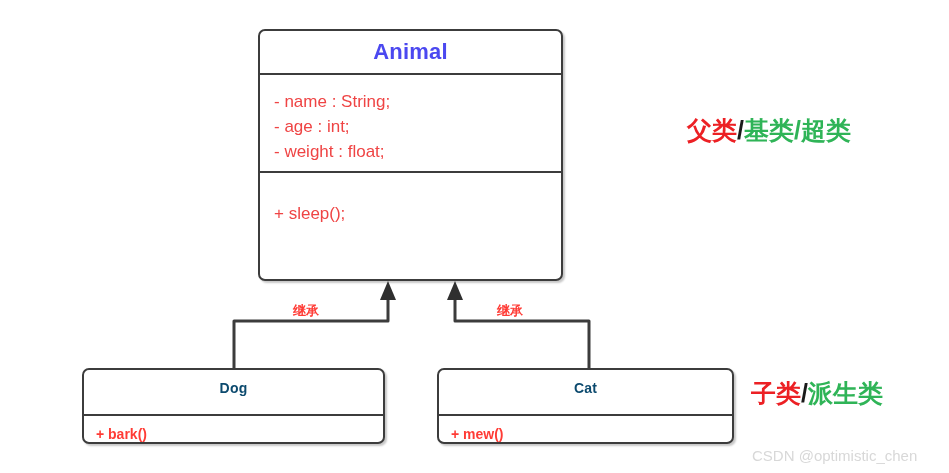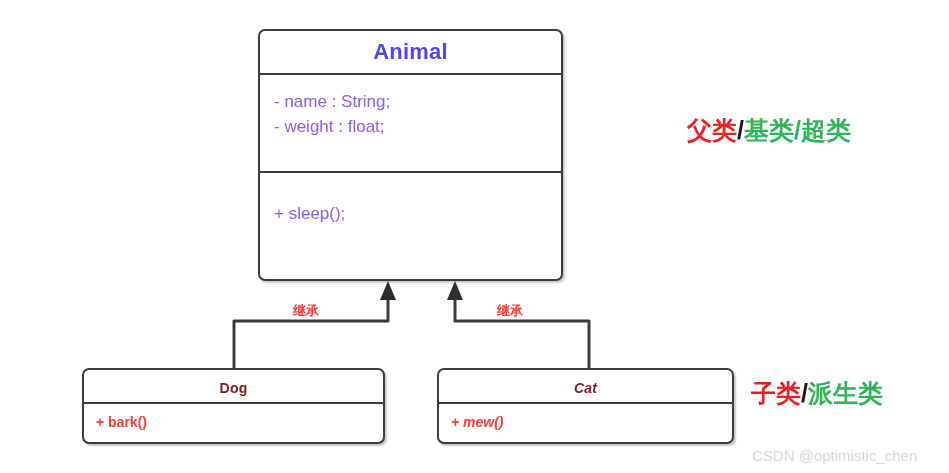--- a/index.html
+++ b/index.html
@@ -56,31 +56,31 @@
   }
   #animal-attributes {
     height: 98px;
     padding: 14px 0 0 14px;
   }
   #animal-methods {
     height: 108px;
     padding: 28px 0 0 14px;
   }
   #animal-box .uml-line {
-    color: #8b5cf6;
+    color: #ef4444;
     font-size: 17px;
     line-height: 25px;
   }
 
   
   .child-box .uml-title {
-    color: #7f1d1d;
+    color: #0c4a6e;
     font-size: 14px;
     line-height: 36px;
-    height: 32px;
+    height: 44px;
   }
   .child-box .child-methods {
     height: 28px;
     padding: 0 4px 0 12px;
   }
   .child-box .uml-line {
     color: #ff3b35;
     font-size: 14px;
     font-weight: bold;
     line-height: 36px;
@@ -89,21 +89,20 @@
     left: 82px;
     top: 368px;
     width: 303px;
     height: 76px;
   }
   #cat-box {
     left: 437px;
     top: 368px;
     width: 297px;
     height: 76px;
-    font-style: italic;
   }
 
   
   #connectors {
     position: absolute;
     left: 0;
     top: 0;
     width: 949px;
     height: 473px;
     pointer-events: none;
@@ -165,20 +164,21 @@
     <g>
       <path d="M 589 368 L 589 321 L 455 321 L 455 296" fill="none" stroke="#3c3c3c" stroke-width="3" stroke-linejoin="round" stroke-linecap="butt"></path>
       <polygon points="455,281 447,300 463,300" fill="#2f2f2f"></polygon>
     </g>
   </svg>
 
   <div class="uml-box" id="animal-box">
     <div class="uml-title">Animal</div>
     <div class="uml-section" id="animal-attributes">
       <div class="uml-line">- name : String;</div>
+      <div class="uml-line">- age : int;</div>
       <div class="uml-line">- weight : float;</div>
     </div>
     <div class="uml-section" id="animal-methods">
       <div class="uml-line">+ sleep();</div>
     </div>
   </div>
 
   <div class="uml-box child-box" id="dog-box">
     <div class="uml-title">Dog</div>
     <div class="uml-section child-methods">

